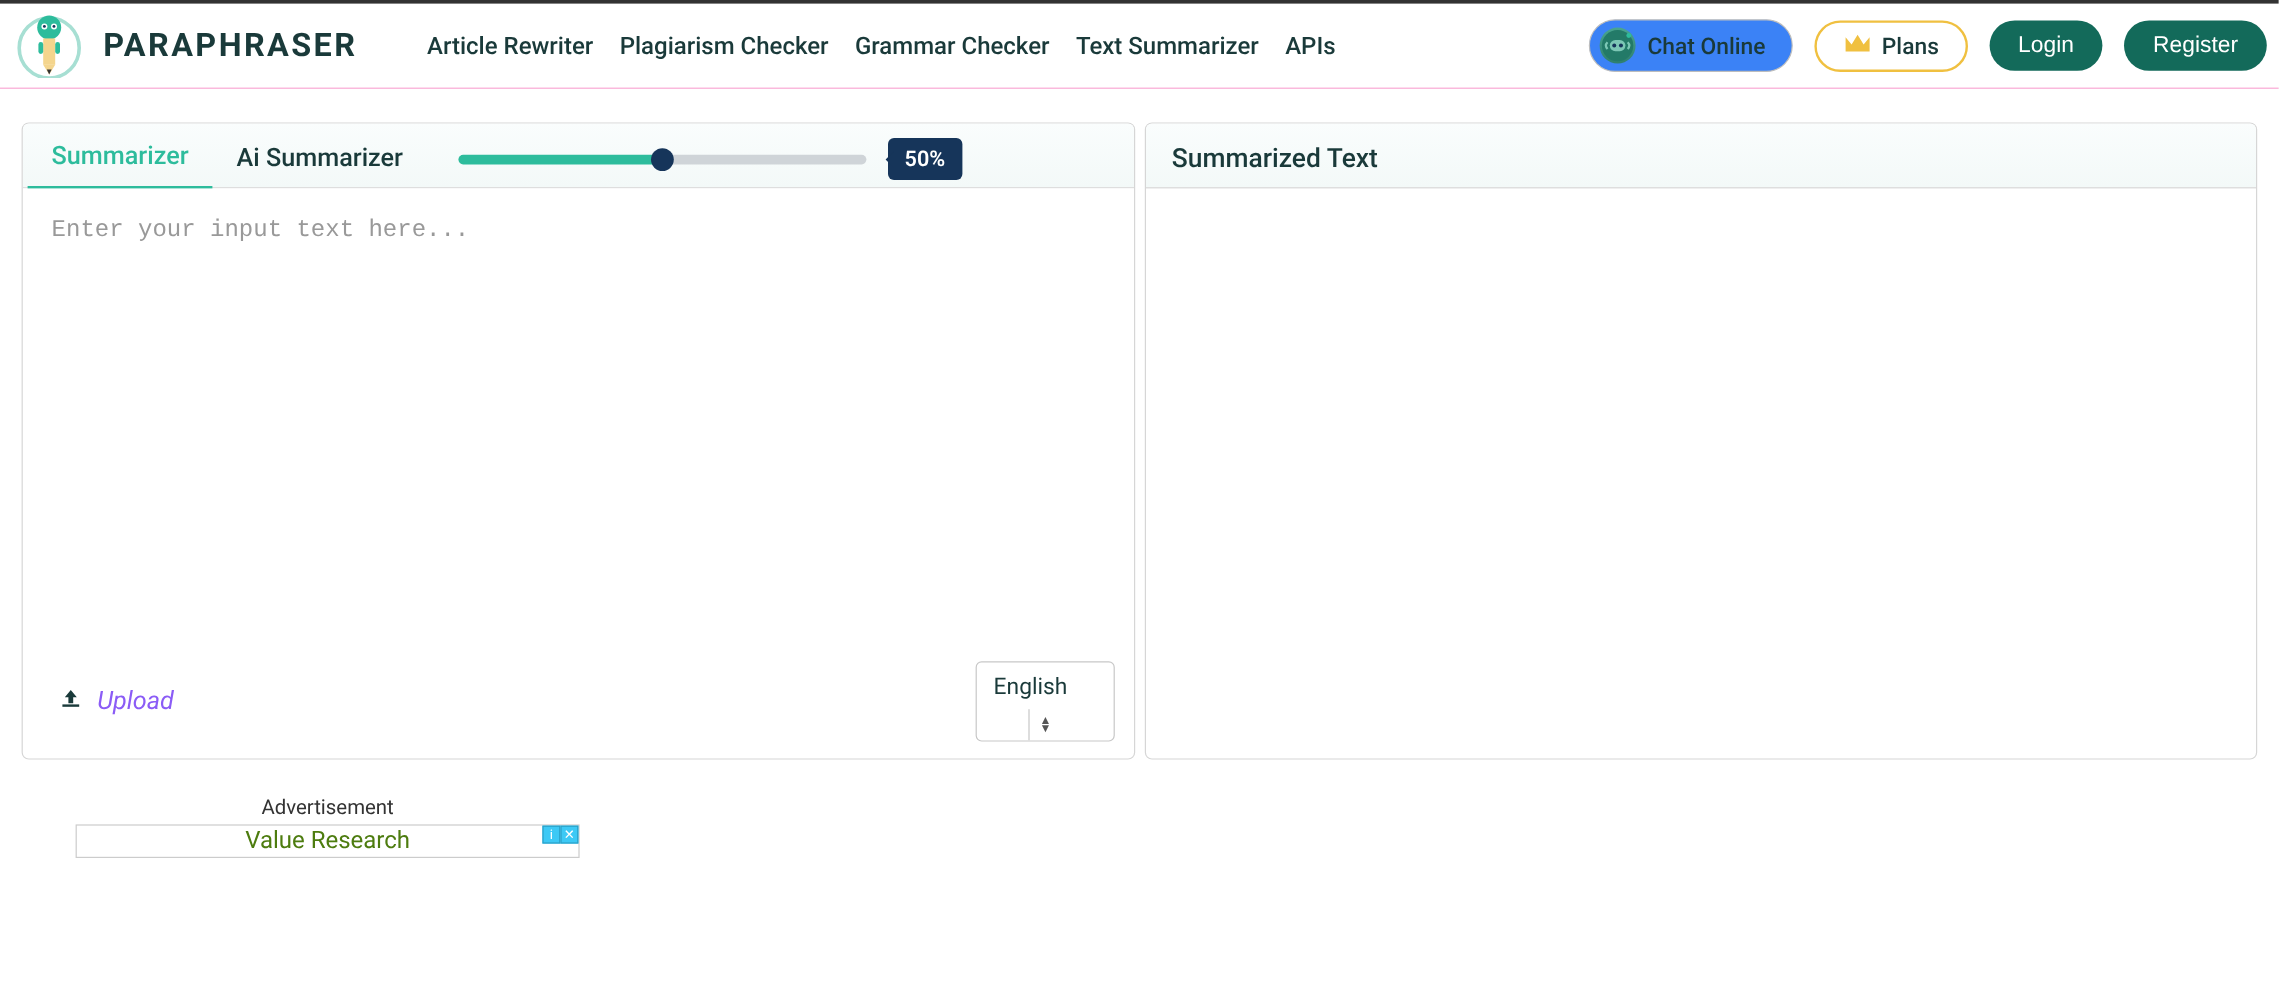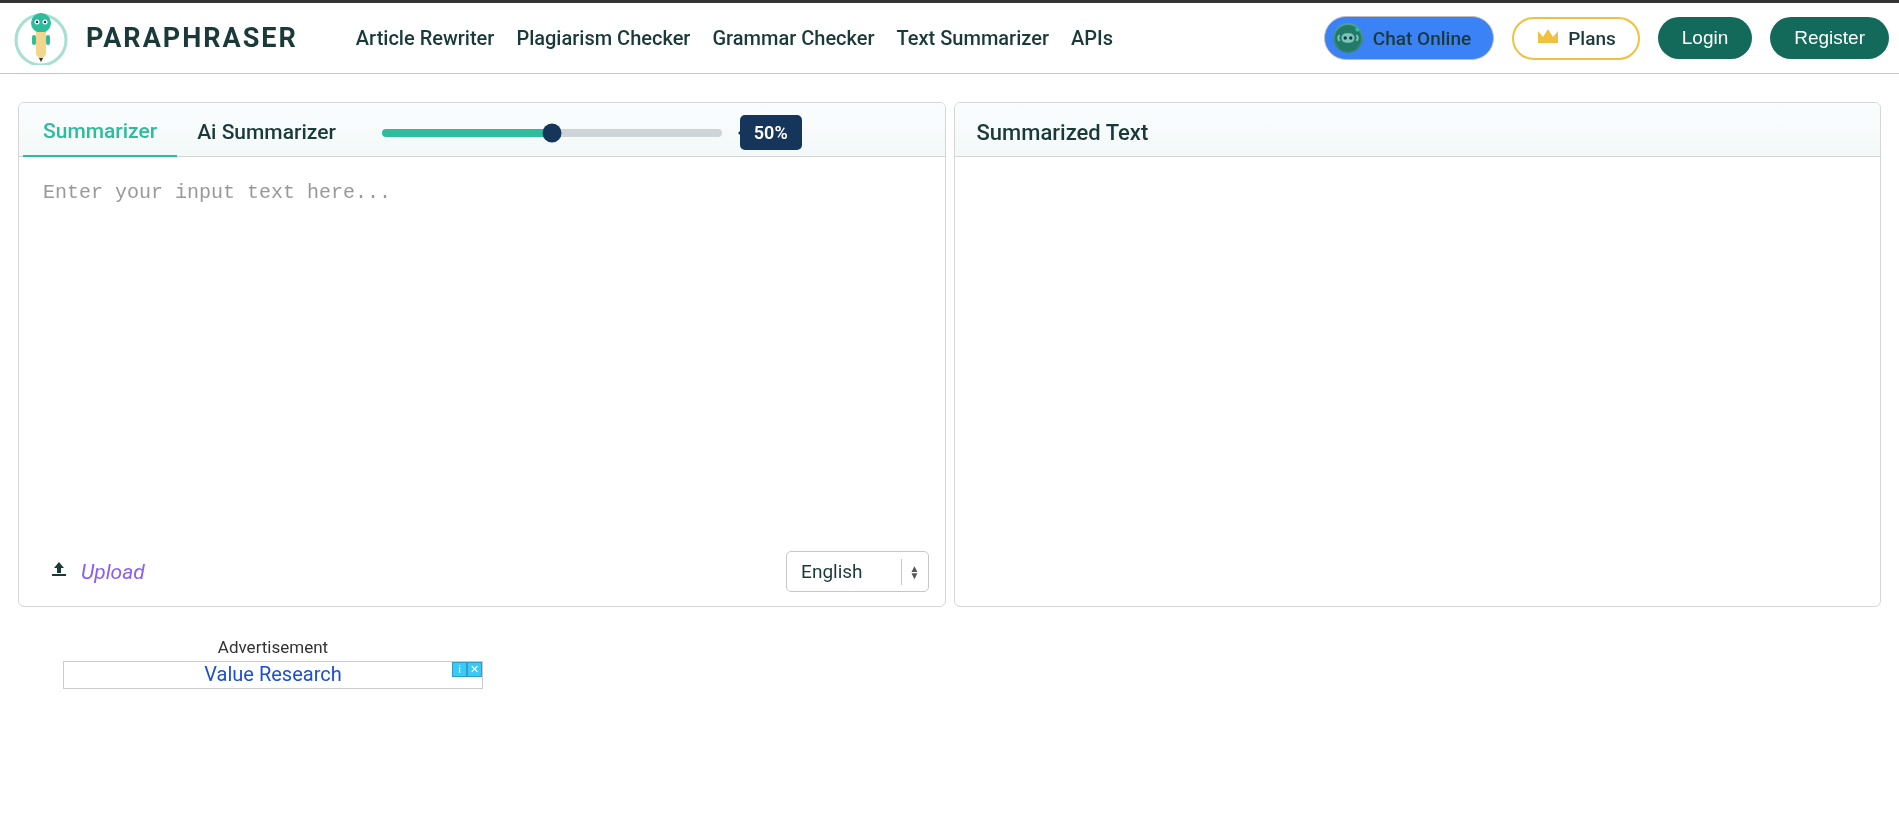--- a/index.html
+++ b/index.html
@@ -27,28 +27,28 @@
 .slider-wrap { display: flex; align-items: center; margin-left: 26px; flex: 1; }
 .slider { flex: 1; max-width: 340px; height: 8px; border-radius: 4px; background: linear-gradient(to right, #2dbc9c 0%, #2dbc9c 50%, #cfd4d8 50%, #cfd4d8 100%); position: relative; cursor: pointer; }
 .thumb { position: absolute; left: 50%; top: 50%; transform: translate(-50%, -50%); width: 19px; height: 19px; border-radius: 50%; background: #16355a; }
 .pct-badge { margin-left: 18px; background: #16355a; color: #fff; font-size: 18px; font-weight: 600; padding: 7px 14px; border-radius: 5px; position: relative; }
 .pct-badge::before { content: ""; position: absolute; left: -9px; top: 50%; transform: translateY(-50%); border: 7px solid transparent; border-right-color: #16355a; }
 .output-title { font-size: 22px; font-weight: 500; padding-left: 18px; color: #1a3a3a; }
 .textarea { width: 100%; height: 380px; border: none; resize: none; outline: none; padding: 24px; font-family: 'Courier New', monospace; font-size: 20px; color: #999; }
 .textarea::placeholder { color: #999; }
 .panel-foot { display: flex; align-items: center; justify-content: space-between; padding: 10px 16px 14px 30px; }
 .upload-btn { display: flex; align-items: center; gap: 12px; cursor: pointer; font-size: 21px; color: #8b5cf6; font-style: italic; }
-.lang-select { display: flex; align-items: center; border: 1px solid #c7c7c7; border-radius: 5px; overflow: hidden; cursor: pointer; }
+.lang-select { display: flex; align-items: center; border: 1px solid #c7c7c7; border-radius: 5px; overflow: hidden; cursor: pointer; flex-direction: column; }
 .lang-txt { padding: 8px 38px 8px 14px; font-size: 19px; color: #1a3a3a; }
 .lang-arrows { border-left: 1px solid #c7c7c7; padding: 6px 8px; display: flex; flex-direction: column; line-height: 7px; font-size: 10px; color: #555; }
 .bottom { margin-top: 30px; display: flex; align-items: flex-start; }
 .ad-col { width: 420px; margin-left: 45px; text-align: center; }
 .ad-label { font-size: 17px; color: #333; margin-bottom: 4px; }
 .ad-box { border: 1px solid #ccc; height: 28px; position: relative; }
-.ad-text { font-size: 20px; color: #1d4ed8; }
+.ad-text { font-size: 20px; color: #4d7c0f; }
 .ad-markers { position: absolute; right: 0; top: 0; display: flex; }
 .ad-i, .ad-x { width: 15px; height: 15px; background: #3dc9f5; color: #fff; font-size: 11px; display: flex; align-items: center; justify-content: center; border: 1px solid #2aa0c7; }
 .summarize-btn { margin: 0 auto; background: #136a5a; color: #fff; border: none; border-radius: 999px; padding: 14px 42px; font-size: 23px; font-weight: 500; cursor: pointer; position: absolute; left: 50%; transform: translateX(-50%); }
 .bottom-rel { position: relative; min-height: 60px; }
 .output-body { height: 434px; }
 </style>
 </head>
 <body>
 
 <div class="top-border"></div>

